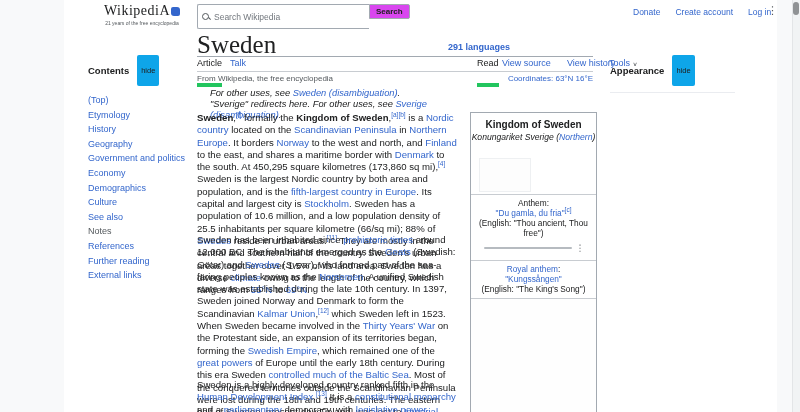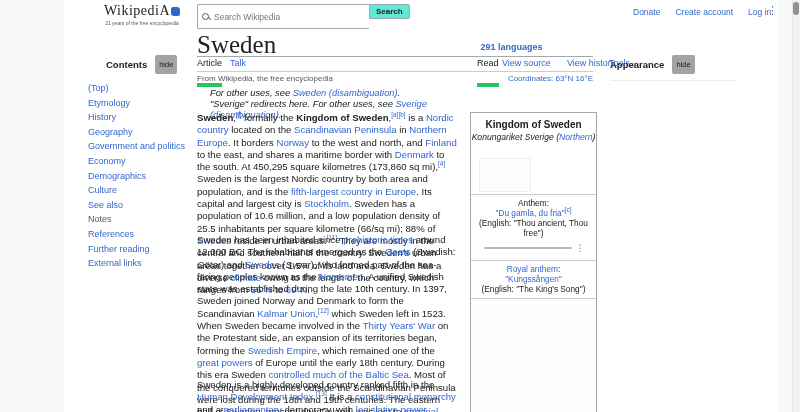--- a/index.html
+++ b/index.html
@@ -18,42 +18,42 @@
   .puzzle-icon { display:inline-block; width:9px; height:9px; background:#3366cc; border-radius:2px 3px 2px 3px; vertical-align:middle; margin-left:1px; }
   .logo-tagline { font-size:5px; color:#54595d; margin-top:1px; white-space:nowrap; }
 
   .search-wrap { position:absolute; left:197px; top:4px; display:flex; }
   .search-box { display:flex; align-items:center; width:172px; height:25px; border:1px solid #a2a9b1; border-right:none; border-radius:2px 0 0 2px; background:#fff; padding:0 4px; }
   .search-box input { border:none; outline:none; width:100%; font-size:8.5px; font-family:"Liberation Sans", sans-serif; color:#202122; background:transparent; }
   .search-box input::placeholder { color:#72777d; }
   .mag { width:8px; height:8px; position:relative; margin-right:4px; flex:none; }
   .mag::before { content:""; position:absolute; left:0; top:0; width:5px; height:5px; border:1px solid #54595d; border-radius:50%; }
   .mag::after { content:""; position:absolute; left:5.5px; top:5.5px; width:3px; height:1.2px; background:#54595d; transform:rotate(45deg); }
-  .search-btn { height:15px; border:1px solid #a2a9b1; border-radius:0 2px 2px 0; background:#5eead4; font-size:8px; font-weight:bold; color:#202122; padding:0 6px; font-family:"Liberation Sans", sans-serif; }
+  .search-btn { height:15px; border:1px solid #a2a9b1; border-radius:0 2px 2px 0; background:#d946ef; font-size:8px; font-weight:bold; color:#202122; padding:0 6px; font-family:"Liberation Sans", sans-serif; }
 
   .header-links { position:absolute; left:625px; top:7px; font-size:8.5px; white-space:nowrap; }
   .header-links span { color:#3366cc; margin-right:7px;padding-left:8px; }
   .kebab { position:absolute; left:767px; top:4px; font-size:11px; color:#54595d; letter-spacing:-1px; }
 
   
   .toc { position:absolute; left:88px; top:55px; width:100px; }
   .toc-head { display:flex; align-items:center; gap:8px; margin-bottom:10px; }
-  .toc-title { font-size:9.5px; font-weight:bold; color:#202122;margin-left:18px; }
-  .pill-btn { background:#a3a3a3; border-radius:2px; font-size:7.5px; color:#202122; padding:5px 4px; }
+  .toc-title { font-size:9.5px; font-weight:bold; color:#202122; }
+  .pill-btn { background:#0ea5e9; border-radius:2px; font-size:7.5px; color:#202122; padding:11px 4px; }
   .toc-item { display:block; font-size:9px; color:#3366cc; margin-bottom:5.6px; line-height:9px; white-space:nowrap; }
   .toc-item.muted { color:#54595d; }
 
   
   .appearance { position:absolute; left:610px; top:55px; width:125px; border-bottom:1px solid #eaecf0; padding-bottom:6px; }
   .appearance-head { display:flex; align-items:center; gap:8px; }
   .appearance-title { font-size:9.5px; font-weight:bold; }
 
   
   .page-title { position:absolute; left:197px; top:31px; font-family:"Liberation Serif", serif; font-size:25px; font-weight:normal; color:#202122; }
-  .languages { position:absolute; left:439px; top:42px; width:145px; text-align:center; font-size:9px; font-weight:bold; color:#3366cc; }
+  .languages { position:absolute; left:448px; top:42px; width:145px; text-align:left; font-size:9px; font-weight:bold; color:#3366cc; }
   .rule-title { position:absolute; left:197px; top:56px; width:396px; border-top:1px solid #a2a9b1; }
   .tabs-row { position:absolute; left:197px; top:58px; width:396px; height:13px; font-size:9px; }
   .tab { position:absolute; top:0; white-space:nowrap; }
   .tab.active { color:#202122; border-bottom:4px solid #22c55e; padding-bottom:15px; }
   .tab.link { color:#3366cc; }
   .chev { display:inline-block; font-size:7px; color:#54595d; transform:scaleY(0.8); }
   .rule-tabs { position:absolute; left:197px; top:71px; width:396px; border-top:1px solid #c8ccd1; }
   .site-sub { position:absolute; left:197px; top:74px; font-size:8px; color:#54595d; }
   .coords { position:absolute; left:420px; top:74px; width:173px; text-align:right; font-size:8px; color:#3366cc; }
 

